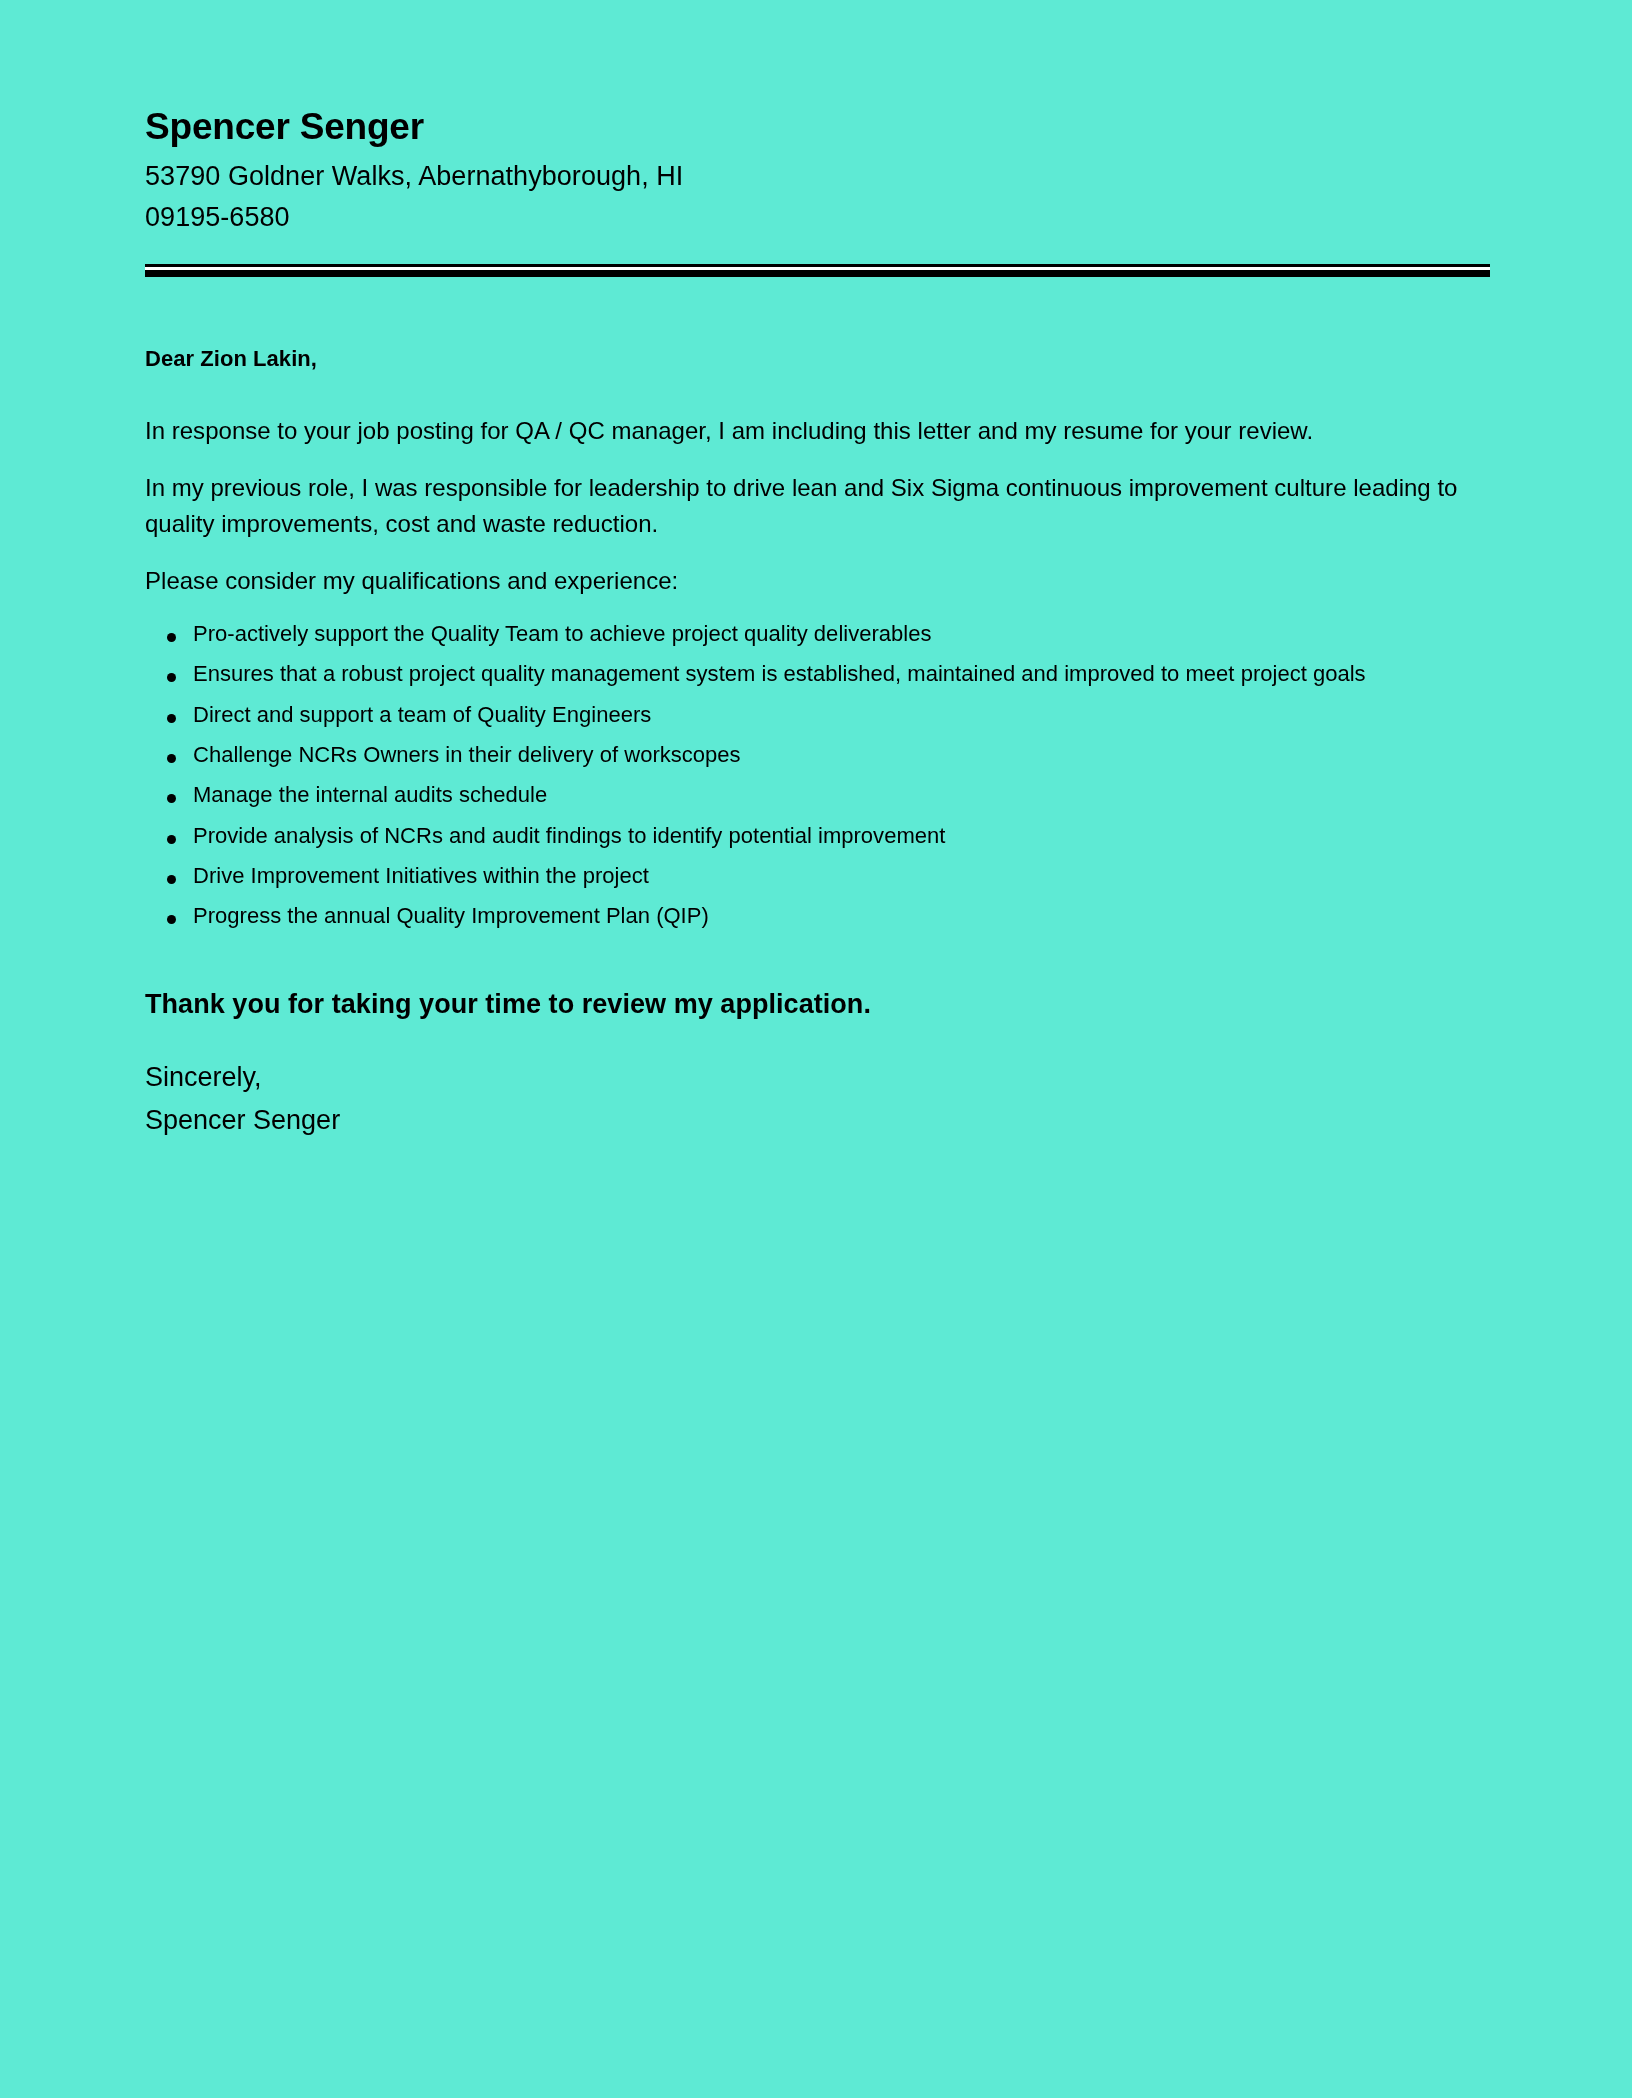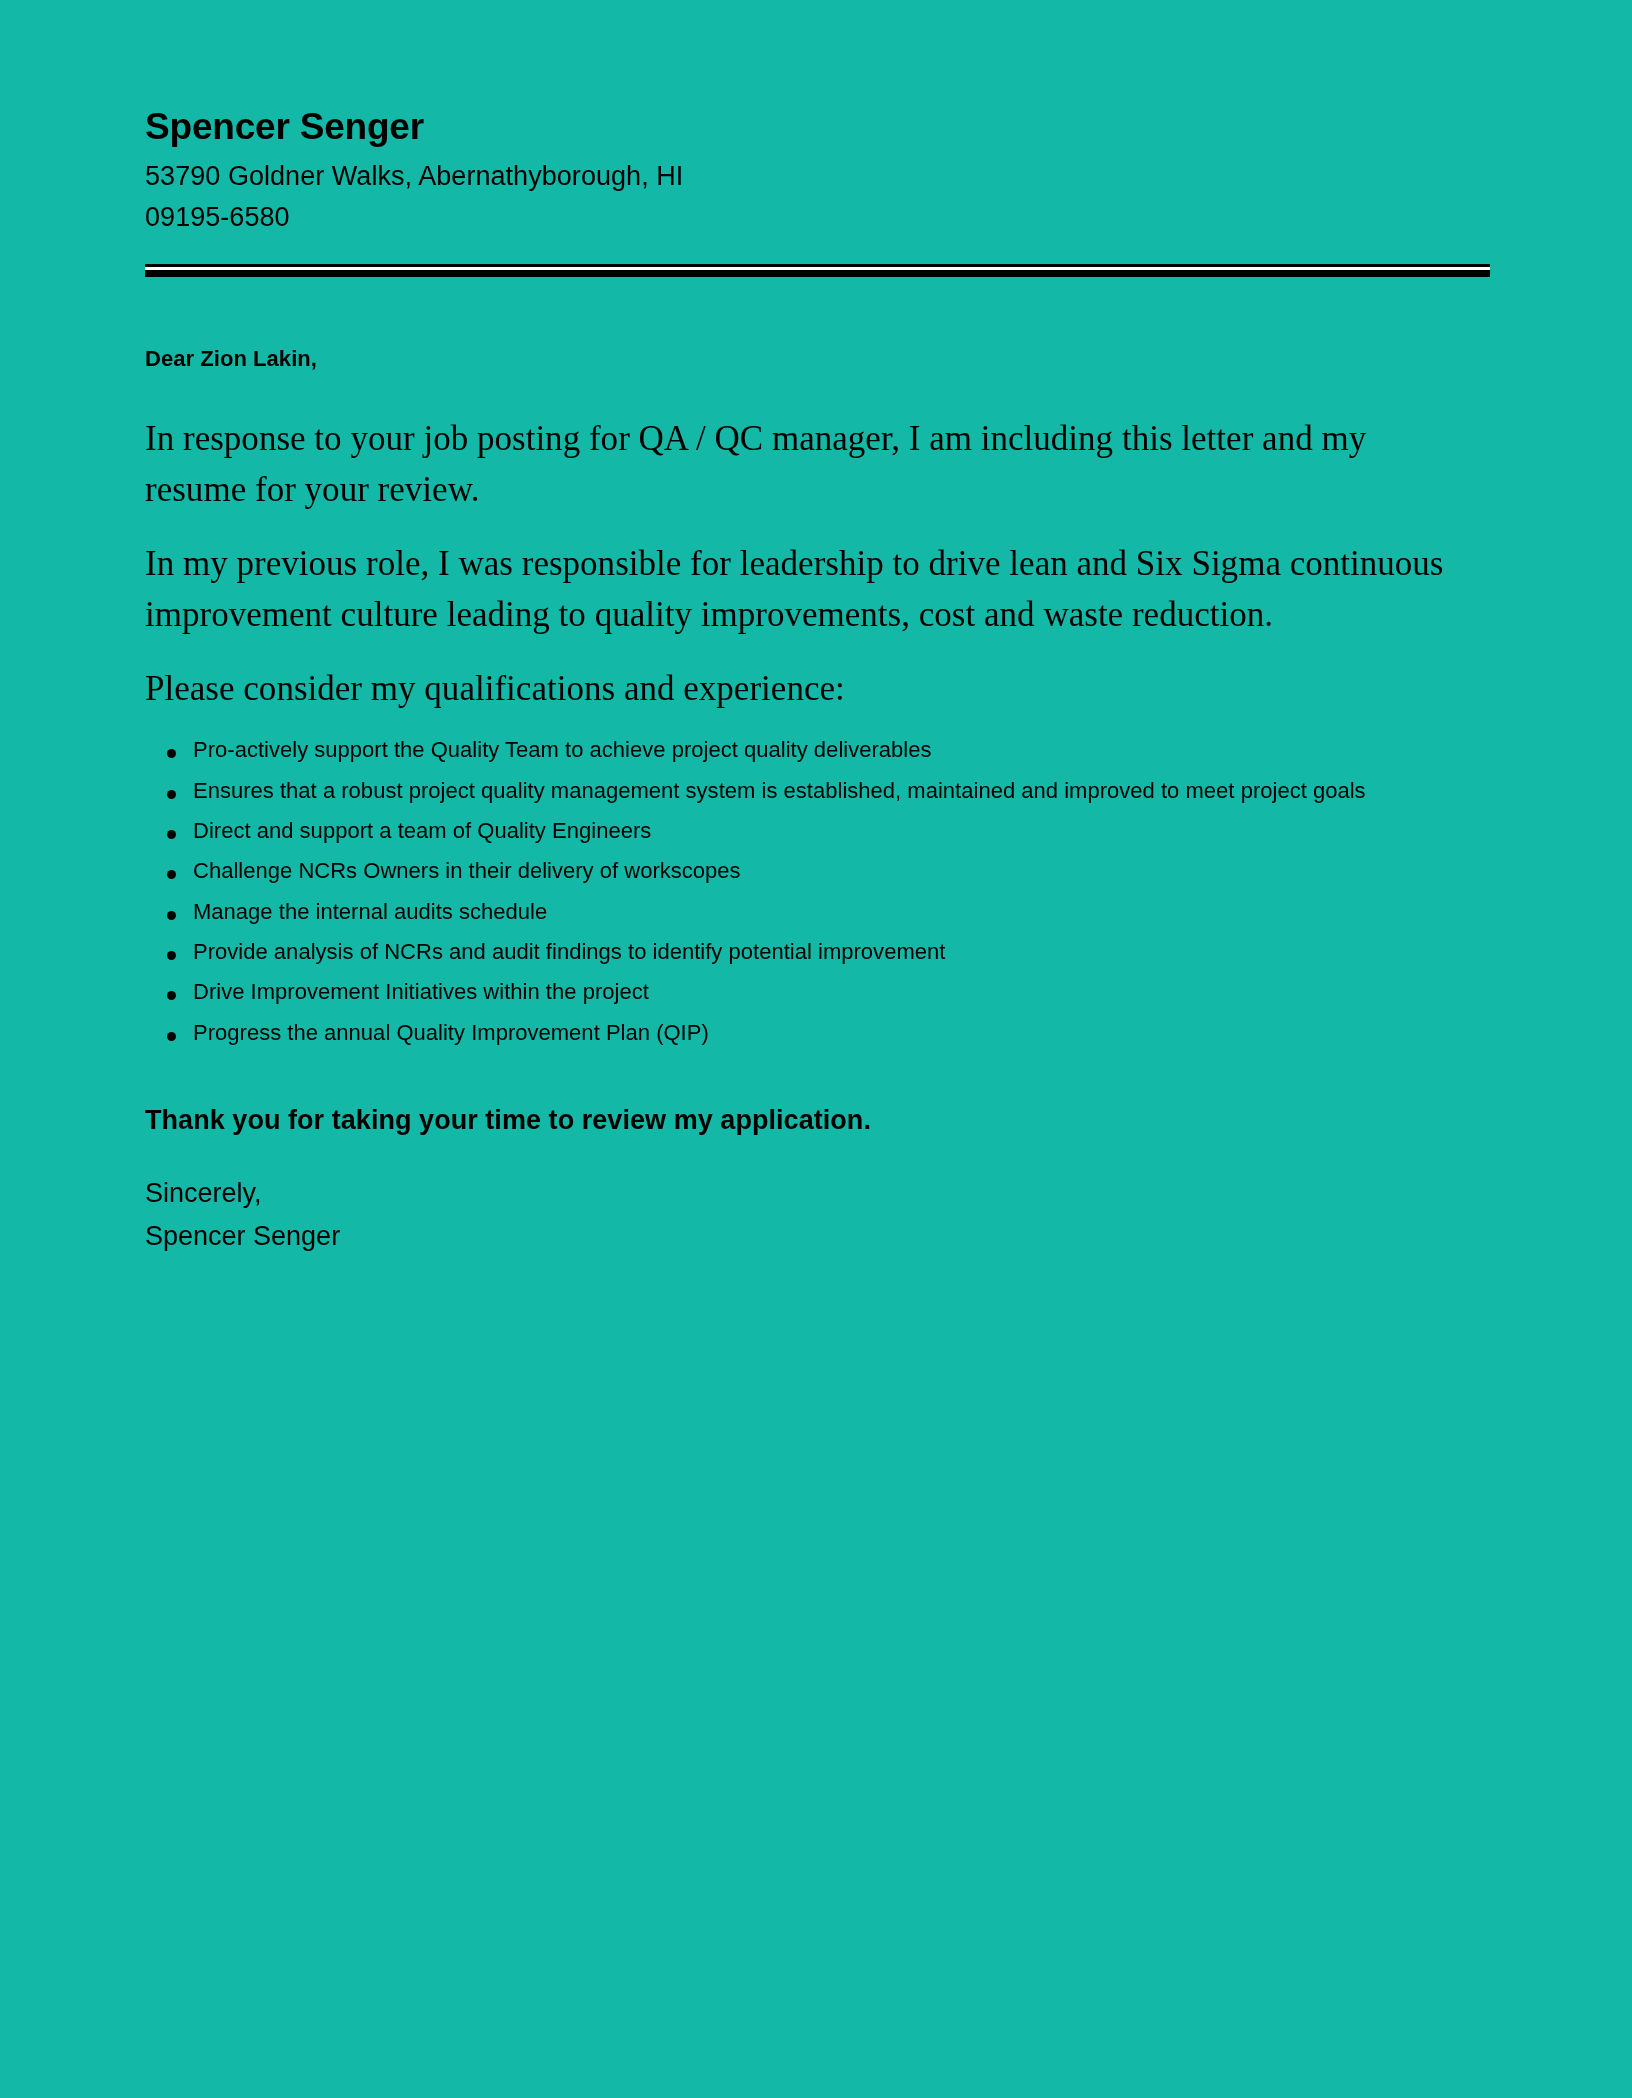--- a/index.html
+++ b/index.html
@@ -11,21 +11,21 @@
   body {
     font-family: "Liberation Sans", sans-serif;
     color: #000000;
     -webkit-font-smoothing: antialiased;
   }
 
   .page {
     position: relative;
     width: 1632px;
     height: 2098px;
-    background: #14b8a6;
+    background: #5eead4;
     margin: 0 auto;
     overflow: hidden;
   }
 
   .sheet {
     position: absolute;
     left: 145px;
     top: 0;
     width: 1345px;
   }
@@ -77,25 +77,24 @@
     line-height: 1.46;
   }
   .salutation {
     font-weight: bold;
     font-size: 22px;
     margin: 16px 0 38px 0;
     letter-spacing: 0.05px;
   }
   .para {
     margin: 0 0 22px 0;
-    font-size: 35px;
+    font-size: 24px;
     line-height: 1.47;
     max-width: 1322px;
     letter-spacing: 0.02px;
-    font-family: Liberation Serif, serif;
   }
   .para.lead-in {
     margin-bottom: 20px;
   }
 
   
   .qual-list {
     list-style: none;
     margin: 14px 0 0 0;
     padding: 0;

